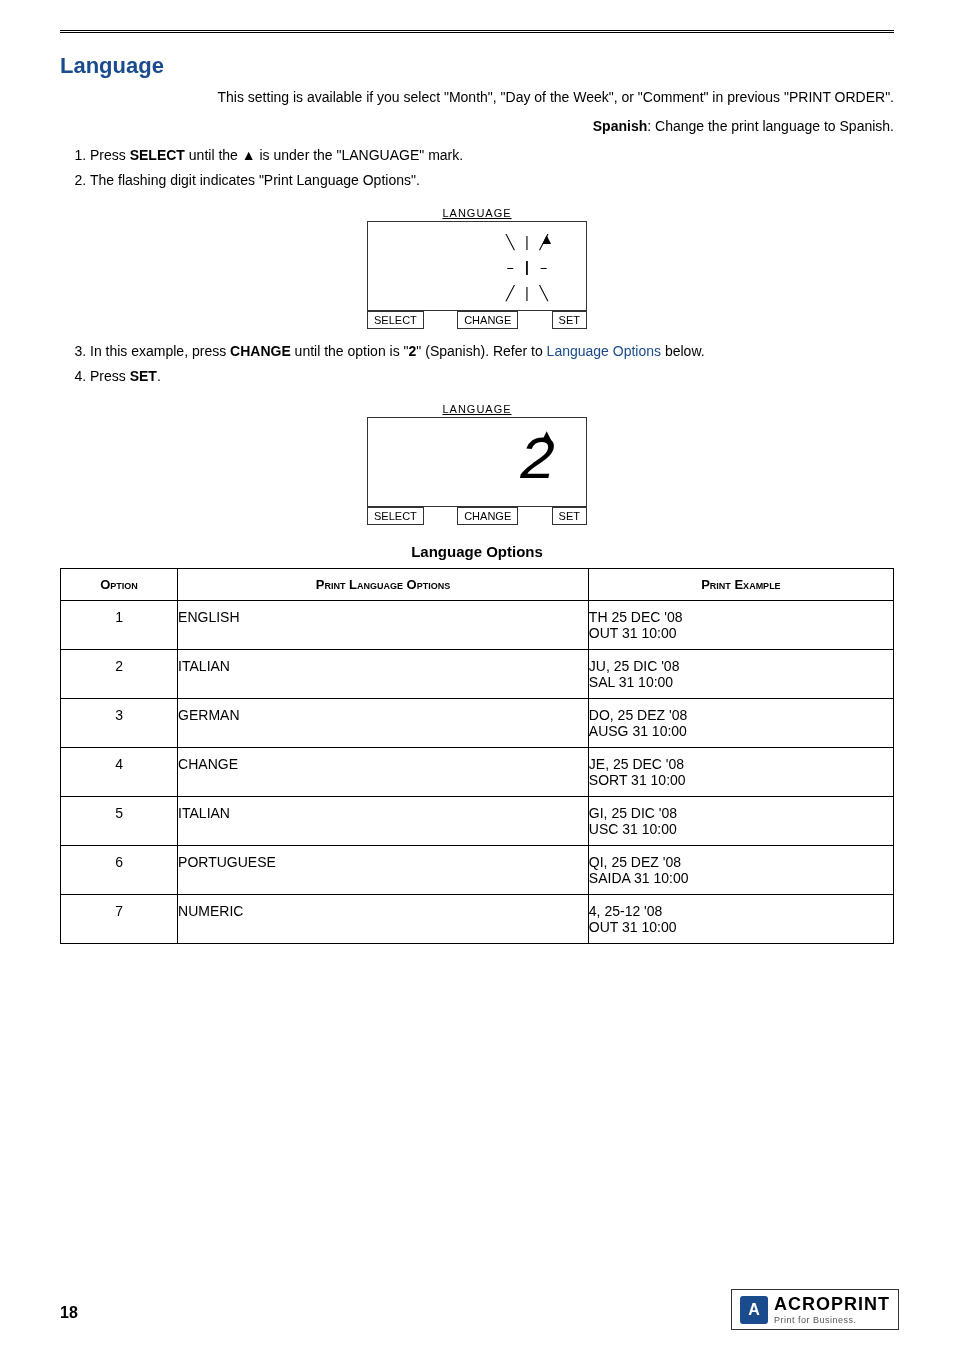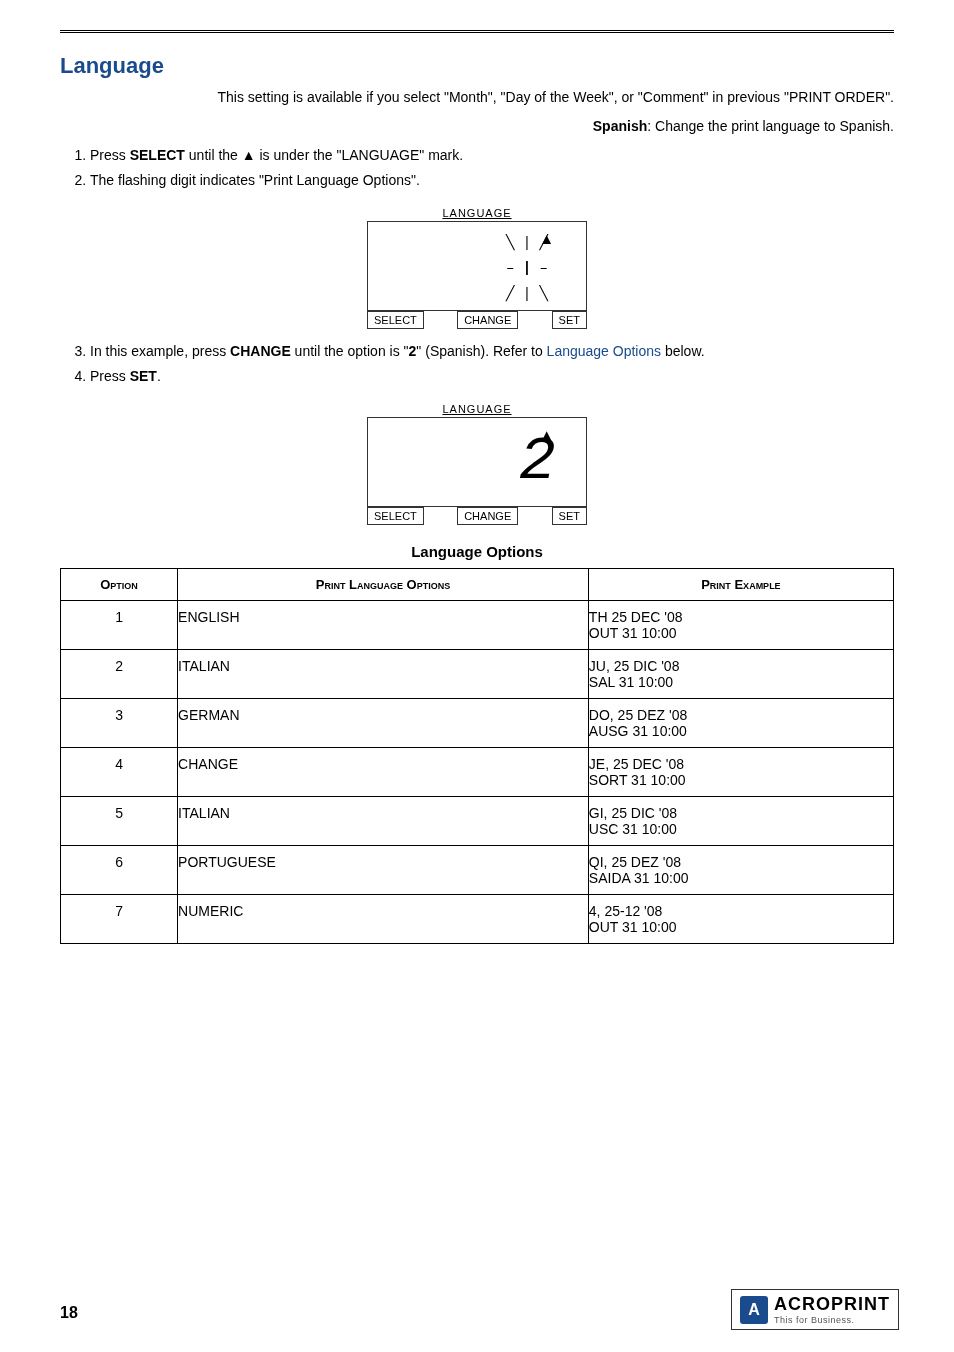--- a/index.html
+++ b/index.html
@@ -271,15 +271,15 @@
       </tr>
     </tbody>
 </table>
 
 <div class="page-num">18</div>
 
 <div class="logo-area">
   <div class="logo-icon">A</div>
   <div>
     <span class="logo-text">ACROPRINT</span>
-    <span class="logo-subtext">This for Business.</span>
+    <span class="logo-subtext">Print for Business.</span>
   </div>
 </div>
 
 </body></html>

